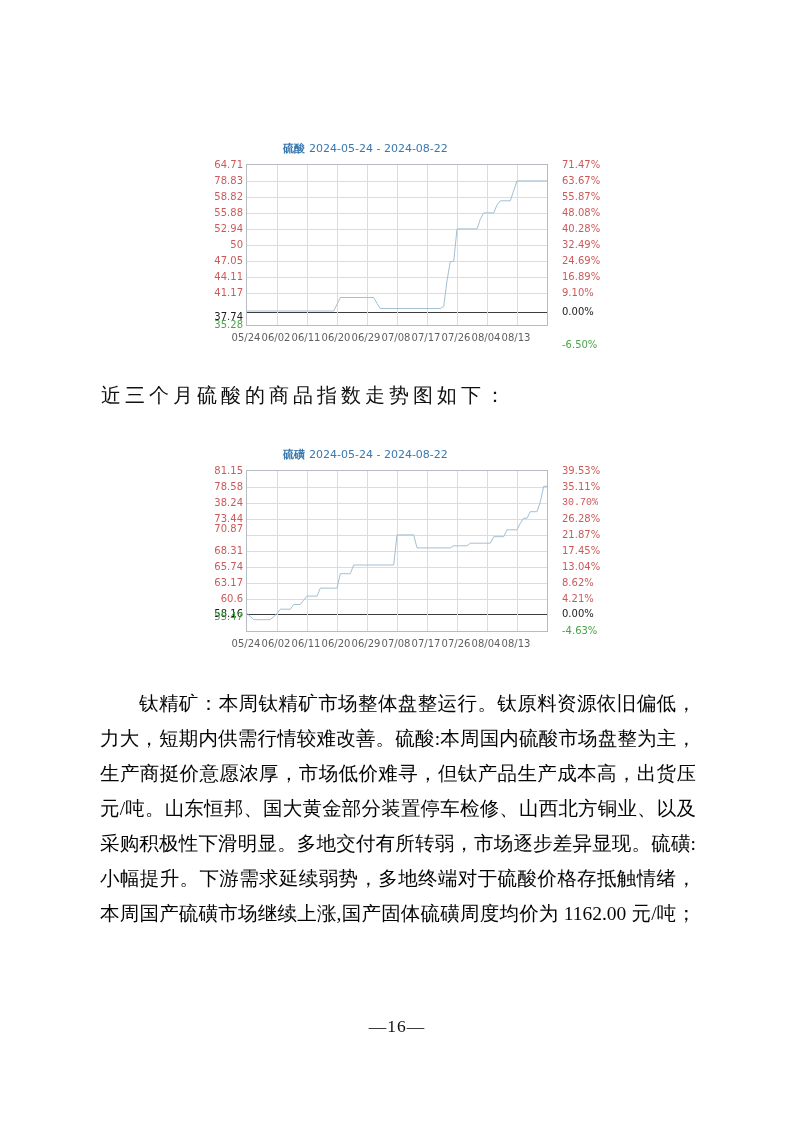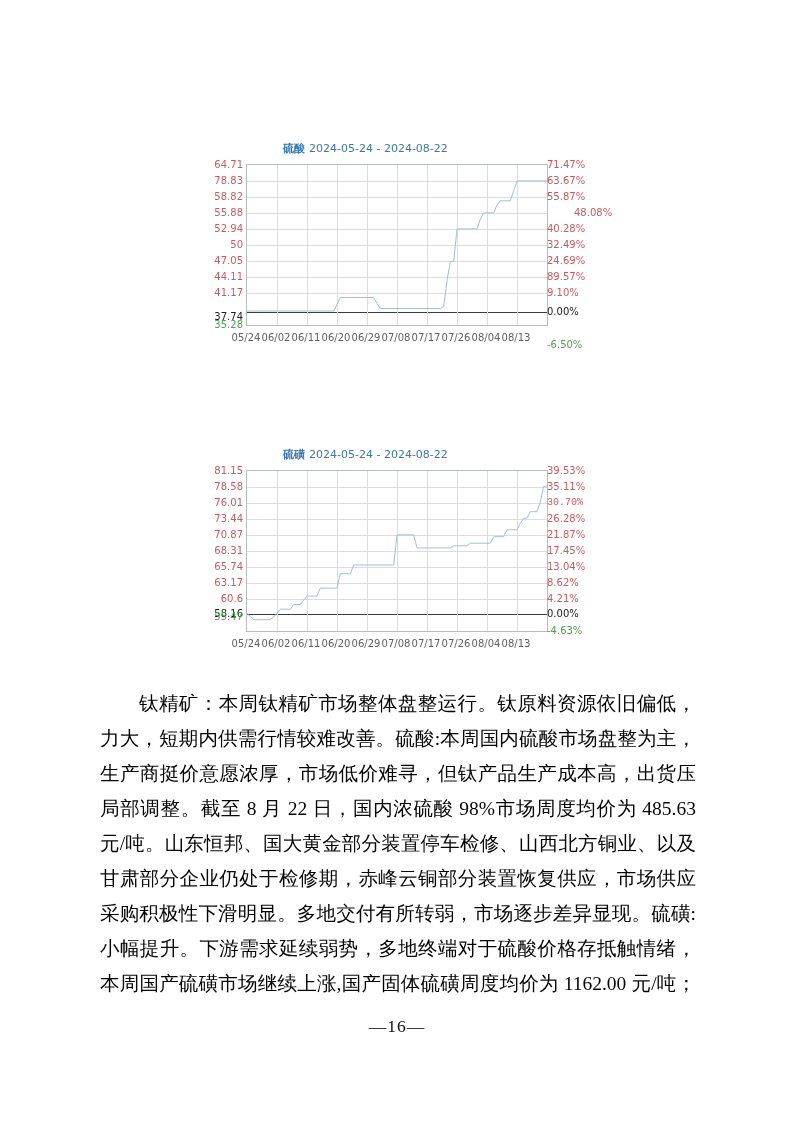--- a/index.html
+++ b/index.html
@@ -11,21 +11,21 @@
   .chart{position:absolute;width:384px;height:215px;font-family:"DejaVu Sans","Liberation Sans",sans-serif;}
   .chart-title{position:absolute;left:37px;top:1px;font-size:11px;color:var(--title-blue);letter-spacing:0px;white-space:nowrap;margin-left:36px;}
   .ct-product{font-weight:bold;margin-right:4px;}
   .plot{position:absolute;left:36px;top:24px;width:300px;height:160px;border:1px solid var(--plot-border);background:#fff;}
   .hgrid{position:absolute;left:0;width:100%;height:1px;background:var(--grid);}
   .hgrid.zero{background:var(--zero-line);}
   .vgrid{position:absolute;top:0;height:100%;width:1px;background:var(--grid);}
   .plot svg{position:absolute;left:0;top:0;}
   .ylab{position:absolute;font-size:10px;line-height:11px;white-space:nowrap;}
   .ylab.left{width:33px;text-align:right;left:0;}
-  .ylab.right{left:337px;text-align:left;width:42px;}
+  .ylab.right{left:352px;text-align:left;width:42px;}
   .ylab.red{color:var(--axis-red);}
   .ylab.green{color:var(--axis-green);}
   .ylab.black{color:var(--axis-black);}
   .xlab{position:absolute;width:42px;text-align:center;font-size:10px;color:var(--date-gray);top:192px;}
   
   .heading{
     position:absolute;left:101px;top:382px;width:600px;
     font-size:20px;letter-spacing:4px;color:#111;white-space:nowrap;
   }
   .para{position:absolute;left:100px;top:686px;width:596px;}
@@ -72,48 +72,49 @@
             <polyline fill="none" stroke="#a3bfd2" stroke-width="1" points="0.0,146.0 86.7,146.0 90.0,139.4 93.3,132.5 126.7,132.5 130.0,138.4 133.3,143.5 193.3,143.5 196.7,141.5 200.0,115.8 203.3,96.4 206.7,96.4 210.0,63.9 230.0,63.9 233.3,54.3 236.7,47.9 246.7,47.9 250.0,39.9 253.3,35.8 263.3,35.8 266.7,25.6 270.0,15.9 300.0,15.9"></polyline>
           </svg>
         </div>
         <div class="ylab left red" style="top: 19px;">64.71</div>
         <div class="ylab right red" style="top: 19px;">71.47%</div>
         <div class="ylab left red" style="top: 35px;">78.83</div>
         <div class="ylab right red" style="top: 35px;">63.67%</div>
         <div class="ylab left red" style="top: 51px;">58.82</div>
         <div class="ylab right red" style="top: 51px;">55.87%</div>
         <div class="ylab left red" style="top: 67px;">55.88</div>
-        <div class="ylab right red" style="top: 67px; margin-left: 27px;">48.08%</div>
+        <div class="ylab right red" style="top: 67px;">48.08%</div>
         <div class="ylab left red" style="top: 83px;">52.94</div>
         <div class="ylab right red" style="top: 83px;">40.28%</div>
         <div class="ylab left red" style="top: 99px;">50</div>
         <div class="ylab right red" style="top: 99px;">32.49%</div>
         <div class="ylab left red" style="top: 115px;">47.05</div>
         <div class="ylab right red" style="top: 115px;">24.69%</div>
         <div class="ylab left red" style="top: 131px;">44.11</div>
-        <div class="ylab right red" style="top: 131px;">89.57%</div>
+        <div class="ylab right red" style="top: 131px;">16.89%</div>
         <div class="ylab left red" style="top: 147px;">41.17</div>
         <div class="ylab right red" style="top: 147px;">9.10%</div>
         <div class="ylab left black" style="top: 171px;">37.74</div>
         <div class="ylab right black" style="top: 165.6px;">0.00%</div>
         <div class="ylab left green" style="top: 179px;">35.28</div>
         <div class="ylab right green" style="top: 179px; margin-top: 20px;">-6.50%</div>
         <div class="xlab" style="left: 15px;">05/24</div>
         <div class="xlab" style="left: 45px;">06/02</div>
         <div class="xlab" style="left: 75px;">06/11</div>
         <div class="xlab" style="left: 105px;">06/20</div>
         <div class="xlab" style="left: 135px;">06/29</div>
         <div class="xlab" style="left: 165px;">07/08</div>
         <div class="xlab" style="left: 195px;">07/17</div>
         <div class="xlab" style="left: 225px;">07/26</div>
         <div class="xlab" style="left: 255px;">08/04</div>
         <div class="xlab" style="left: 285px;">08/13</div>
       </div>
   </section>
 
+  <div class="heading">近三个月硫酸的商品指数走势图如下：</div>
 
   <section class="chart" style="left:210px;top:446px;">
     <div class="chart-title">
       <span class="ct-product">硫磺</span><span class="ct-range">2024-05-24 - 2024-08-22</span>
     </div>
     <div class="plot-wrap">
         <div class="plot">
           <div class="hgrid" style="top: 16px;"></div>
           <div class="hgrid" style="top: 32px;"></div>
           <div class="hgrid" style="top: 48px;"></div>
@@ -133,25 +134,25 @@
           <div class="vgrid" style="left: 240px;"></div>
           <div class="vgrid" style="left: 270px;"></div>
           <svg width="300" height="160" viewBox="0 0 300 160">
             <polyline fill="none" stroke="#a3bfd2" stroke-width="1" points="0.0,142.5 6.7,148.7 23.3,148.7 30.0,142.5 33.3,138.2 43.3,138.2 46.7,133.5 53.3,133.5 56.7,129.1 60.0,125.1 70.0,125.1 73.3,117.1 90.0,117.1 93.3,102.7 103.3,102.7 106.7,94.0 146.7,94.0 150.0,63.9 166.7,63.9 170.0,76.9 203.3,76.9 206.7,74.8 220.0,74.8 223.3,72.2 243.3,72.2 246.7,65.7 256.7,65.7 260.0,58.8 270.0,58.8 273.3,52.3 276.7,47.2 280.0,47.2 283.3,40.7 290.0,40.7 293.3,30.9 296.7,15.3 300.0,15.3"></polyline>
           </svg>
         </div>
         <div class="ylab left red" style="top: 19px;">81.15</div>
         <div class="ylab right red" style="top: 19px;">39.53%</div>
         <div class="ylab left red" style="top: 35px;">78.58</div>
         <div class="ylab right red" style="top: 35px;">35.11%</div>
-        <div class="ylab left red" style="top: 51px;">76.01</div>
+        <div class="ylab left red" style="top: 51px;">38.24</div>
         <div class="ylab right red" style="top: 51px; font-family: Liberation Mono, monospace;">30.70%</div>
         <div class="ylab left red" style="top: 67px;">73.44</div>
         <div class="ylab right red" style="top: 67px;">26.28%</div>
-        <div class="ylab left red" style="top: 83px; text-align: right;">70.87</div>
+        <div class="ylab left red" style="top: 77px; text-align: right;">70.87</div>
         <div class="ylab right red" style="top: 83px;">21.87%</div>
         <div class="ylab left red" style="top: 99px;">68.31</div>
         <div class="ylab right red" style="top: 99px;">17.45%</div>
         <div class="ylab left red" style="top: 115px;">65.74</div>
         <div class="ylab right red" style="top: 115px;">13.04%</div>
         <div class="ylab left red" style="top: 131px;">63.17</div>
         <div class="ylab right red" style="top: 131px;">8.62%</div>
         <div class="ylab left red" style="top: 147px;">60.6</div>
         <div class="ylab right red" style="top: 147px;">4.21%</div>
         <div class="ylab left black" style="top: 162.2px;">58.16</div>
@@ -168,23 +169,21 @@
         <div class="xlab" style="left: 225px;">07/26</div>
         <div class="xlab" style="left: 255px;">08/04</div>
         <div class="xlab" style="left: 285px;">08/13</div>
       </div>
   </section>
 
   <div class="para" id="para">
       <div class="pline indent">钛精矿：本周钛精矿市场整体盘整运行。钛原料资源依旧偏低，</div>
       <div class="pline">力大，短期内供需行情较难改善。硫酸:本周国内硫酸市场盘整为主，</div>
       <div class="pline">生产商挺价意愿浓厚，市场低价难寻，但钛产品生产成本高，出货压</div>
-      <div class="pline">局部调整。截至 8 月 22 日，国内浓硫酸 98%市场周度均价为 485.63</div>
       <div class="pline">元/吨。山东恒邦、国大黄金部分装置停车检修、山西北方铜业、以及</div>
-      <div class="pline">甘肃部分企业仍处于检修期，赤峰云铜部分装置恢复供应，市场供应</div>
       <div class="pline">采购积极性下滑明显。多地交付有所转弱，市场逐步差异显现。硫磺:</div>
       <div class="pline">小幅提升。下游需求延续弱势，多地终端对于硫酸价格存抵触情绪，</div>
       <div class="pline">本周国产硫磺市场继续上涨,国产固体硫磺周度均价为 1162.00 元/吨；</div>
     </div>
 
   <div class="pageno">—16—</div>
 
 </div>
 
 </body></html>

